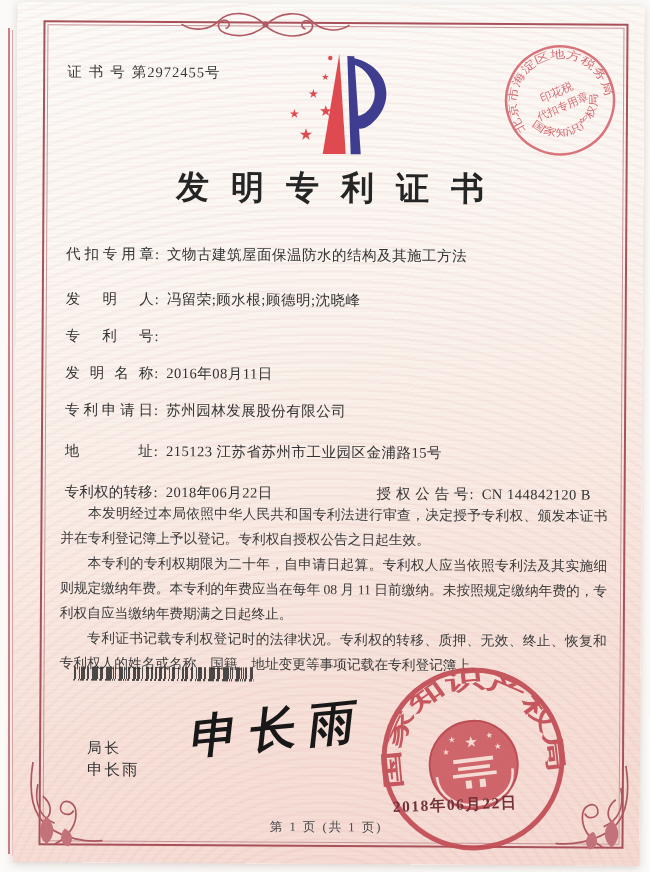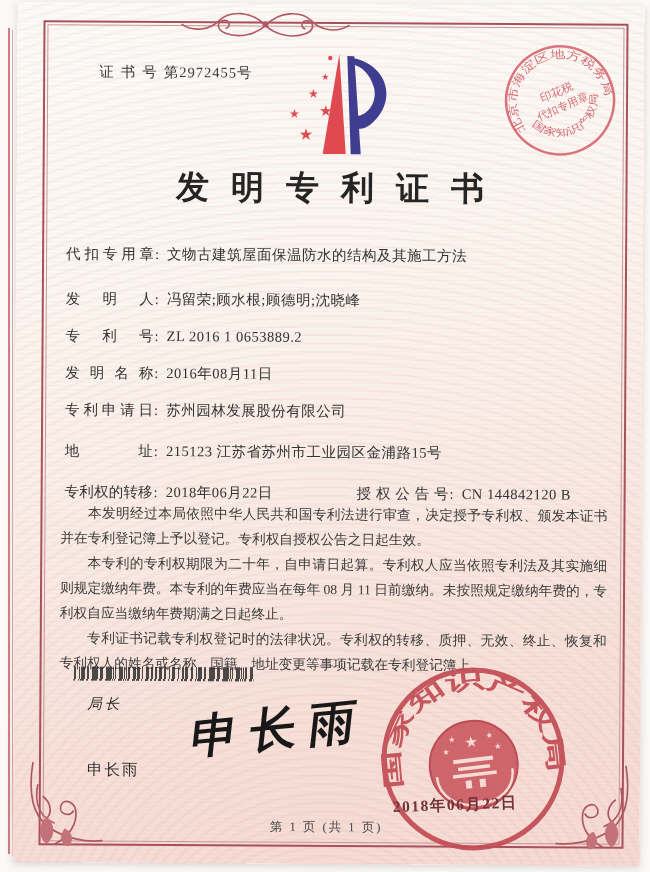--- a/index.html
+++ b/index.html
@@ -25,53 +25,53 @@
   }
 
   .frame-outer { position:absolute; left:26px; right:16px; top:18px; bottom:17px; border:2.5px solid #a9515b; }
   .frame-inner { position:absolute; inset:2px; border:1px solid #c7969b; }
 
   .top-ornament { position:absolute; left:160px; top:4px; width:176px; height:36px; }
   .corner-flourish { position:absolute; bottom:12px; width:82px; height:94px; }
   .corner-flourish.left { left:12px; }
   .corner-flourish.right { right:6px; transform:scaleX(-1); }
 
-  .cert-number { position:absolute; left:50px; top:60px; font-size:14.5px; color:#3a3a3a;margin-left:32px; }
+  .cert-number { position:absolute; left:50px; top:60px; font-size:14.5px; color:#3a3a3a; }
   .cert-number .prefix { letter-spacing:7px; }
   .cert-number .num { letter-spacing:1px; }
 
   .logo { position:absolute; left:266px; top:44px; width:110px; height:120px; }
 
   .tax-stamp { position:absolute; left:486px; top:38px; width:114px; height:114px; transform:rotate(-24deg); opacity:.88; }
 
   .cert-title { position:absolute; left:0; right:0; top:162px; text-align:center;
     font-size:33px; font-weight:700; color:#252525; letter-spacing:22px; text-indent:22px; }
 
   .fields { position:absolute; left:50px; right:34px; top:242px; font-size:14.5px; color:#333; }
   .field-row { display:flex; align-items:baseline; height:24px; margin-bottom:13px; white-space:nowrap; }
   .field-row.gap-big { margin-bottom:21px; }
   .field-row.gap-med { margin-bottom:17px; }
   .flabel { display:inline-block; width:88px; text-align:justify; text-align-last:justify; color:#333; }
   .fcolon { margin:0 8px 0 1px; }
   .fvalue { letter-spacing:.5px; }
   .pair-first { width:292px; display:inline-flex; align-items:baseline; }
   .pair-second { display:inline-flex; align-items:baseline; }
-  .pair-second .flabel { width:92px; }
+  .pair-second .flabel { width:92px;margin-left:20px; }
 
   .paragraphs { position:absolute; left:46px; right:34px; top:499px; font-size:13.7px;
     line-height:1.82; color:#3b3b3b; text-align:justify; }
   .paragraphs p { text-indent:2em; }
 
   .barcode { position:absolute; left:60px; top:664px; width:180px; height:14px;
     background:
       repeating-linear-gradient(90deg,#2e2e2e 0 2px,transparent 2px 5px,#2e2e2e 5px 6px,transparent 6px 9px),
       repeating-linear-gradient(90deg,#2e2e2e 0 1px,transparent 1px 7px,#2e2e2e 7px 10px,transparent 10px 13px);
     opacity:.85; }
 
-  .director-title { position:absolute; left:74px; top:692px; font-size:14.5px; color:#2f2f2f; letter-spacing:3px;font-style:italic; }
+  .director-title { position:absolute; left:74px; top:736px; font-size:14.5px; color:#2f2f2f; letter-spacing:3px; }
   .director-name  { position:absolute; left:74px; top:757px; font-size:15.5px; color:#2f2f2f; letter-spacing:2px; }
 
   .signature { position:absolute; left:178px; top:694px; font-size:47px; font-weight:600; color:#181818;
     letter-spacing:12px; transform:rotate(-6deg) skewX(-12deg); white-space:nowrap; }
 
   .official-seal { position:absolute; left:364px; top:658px; width:192px; height:192px;
     transform:rotate(-7deg); opacity:.93; }
   .seal-date { position:absolute; left:380px; top:790px; font-size:15.5px; font-weight:700;
     color:#733239; letter-spacing:1.5px; transform:rotate(-2.5deg); white-space:nowrap; }
 
@@ -162,21 +162,20 @@
         <span class="fvalue">文物古建筑屋面保温防水的结构及其施工方法</span>
     </div>
     <div class="field-row">
       <span class="flabel">发明人</span>
         <span class="fcolon">:</span>
         <span class="fvalue">冯留荣;顾水根;顾德明;沈晓峰</span>
     </div>
     <div class="field-row">
       <span class="flabel">专利号</span>
         <span class="fcolon">:</span>
-        <span class="fvalue">ZL 2016 1 0653889.2</span>
     </div>
     <div class="field-row">
       <span class="flabel">发明名称</span>
         <span class="fcolon">:</span>
         <span class="fvalue">2016年08月11日</span>
     </div>
     <div class="field-row gap-med">
       <span class="flabel">专利申请日</span>
         <span class="fcolon">:</span>
         <span class="fvalue">苏州园林发展股份有限公司</span>

